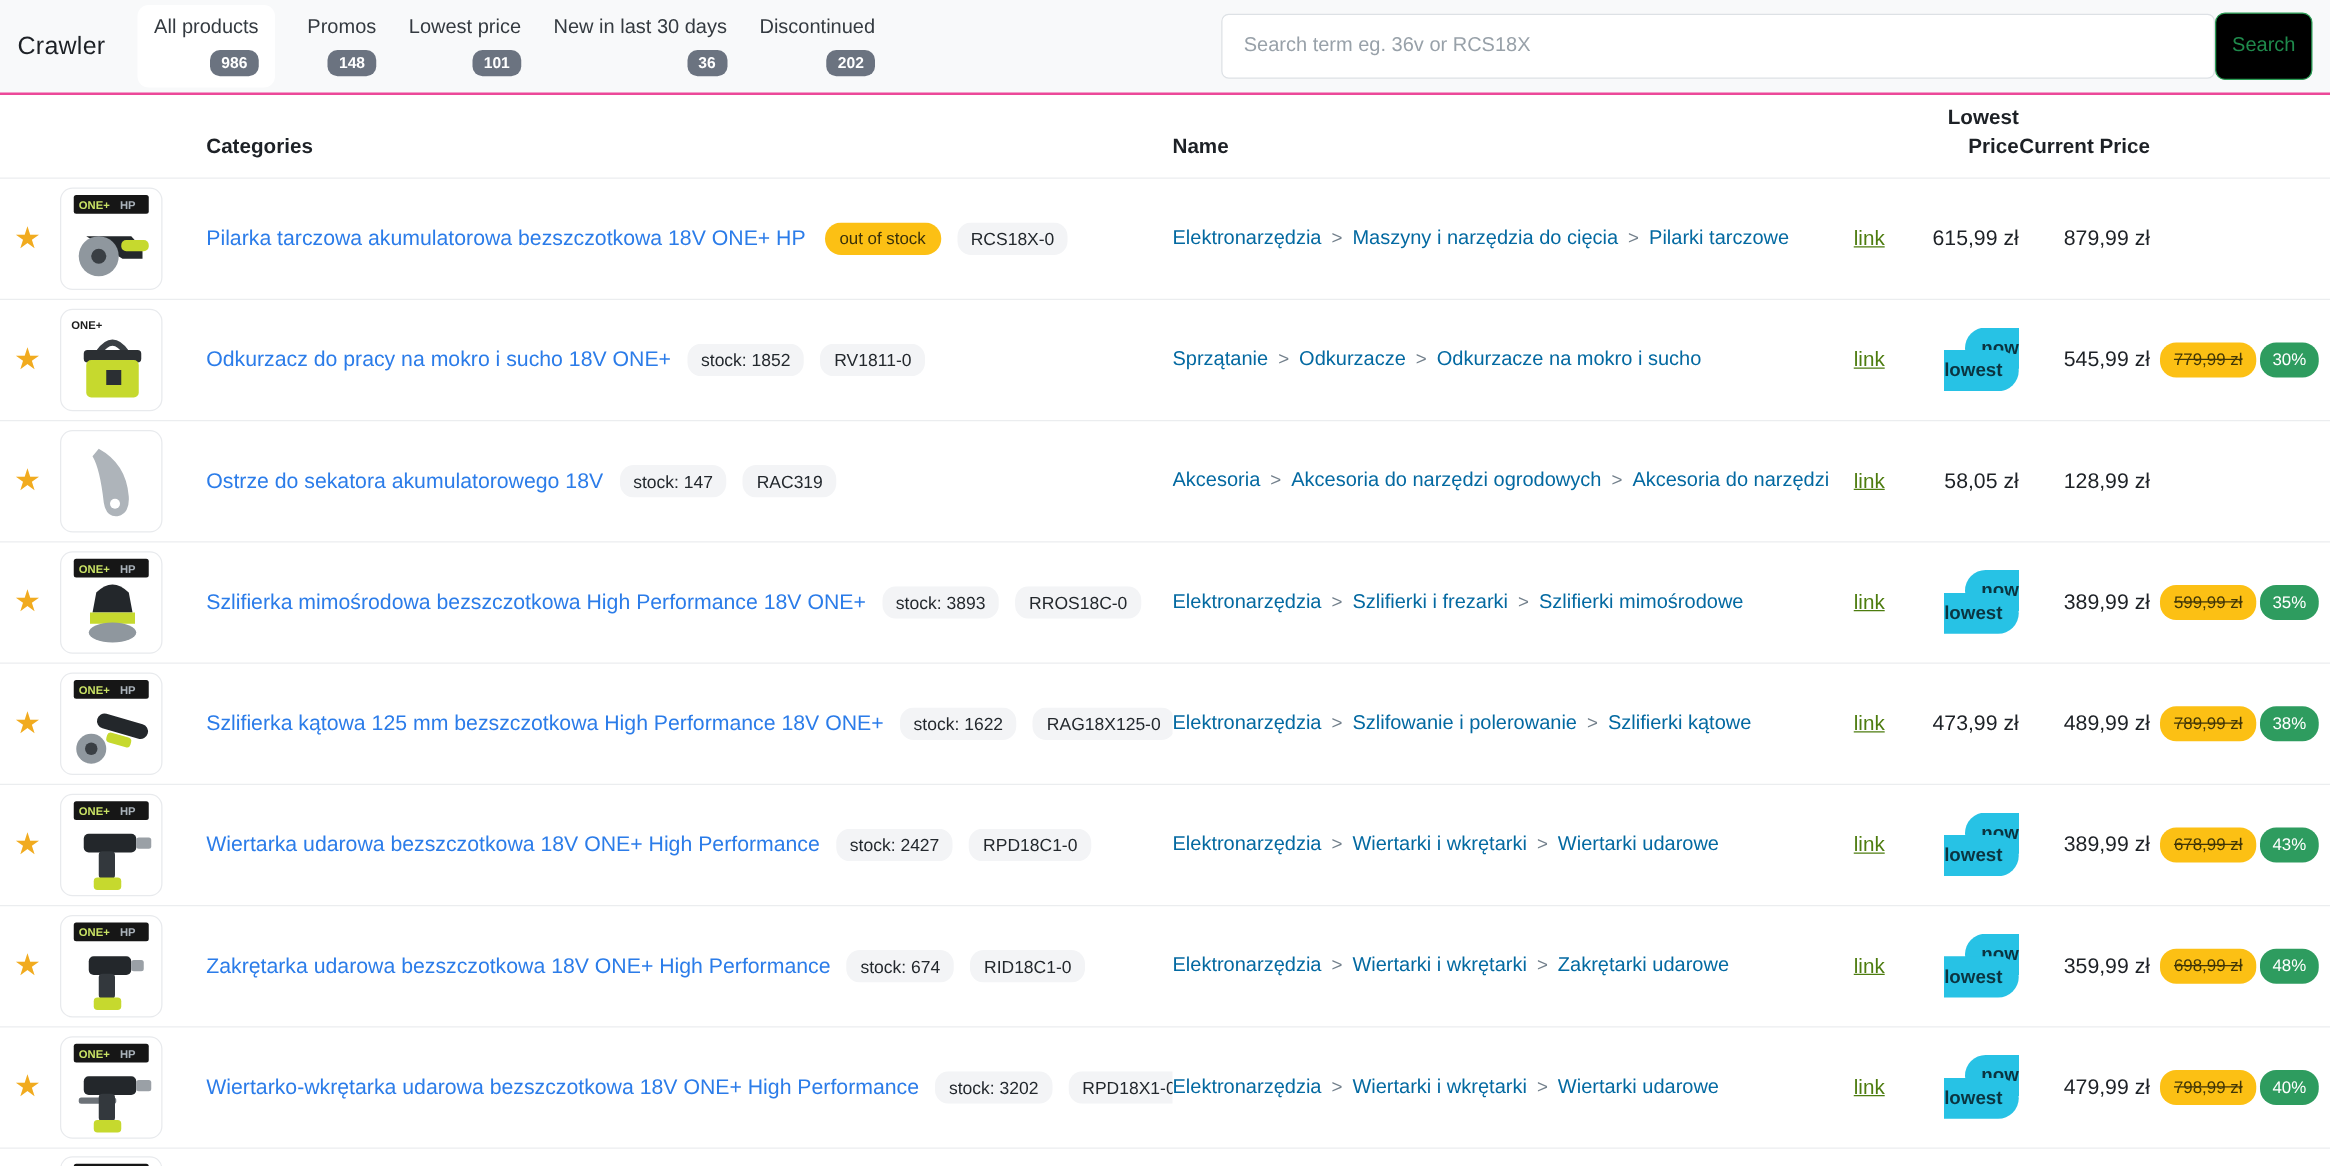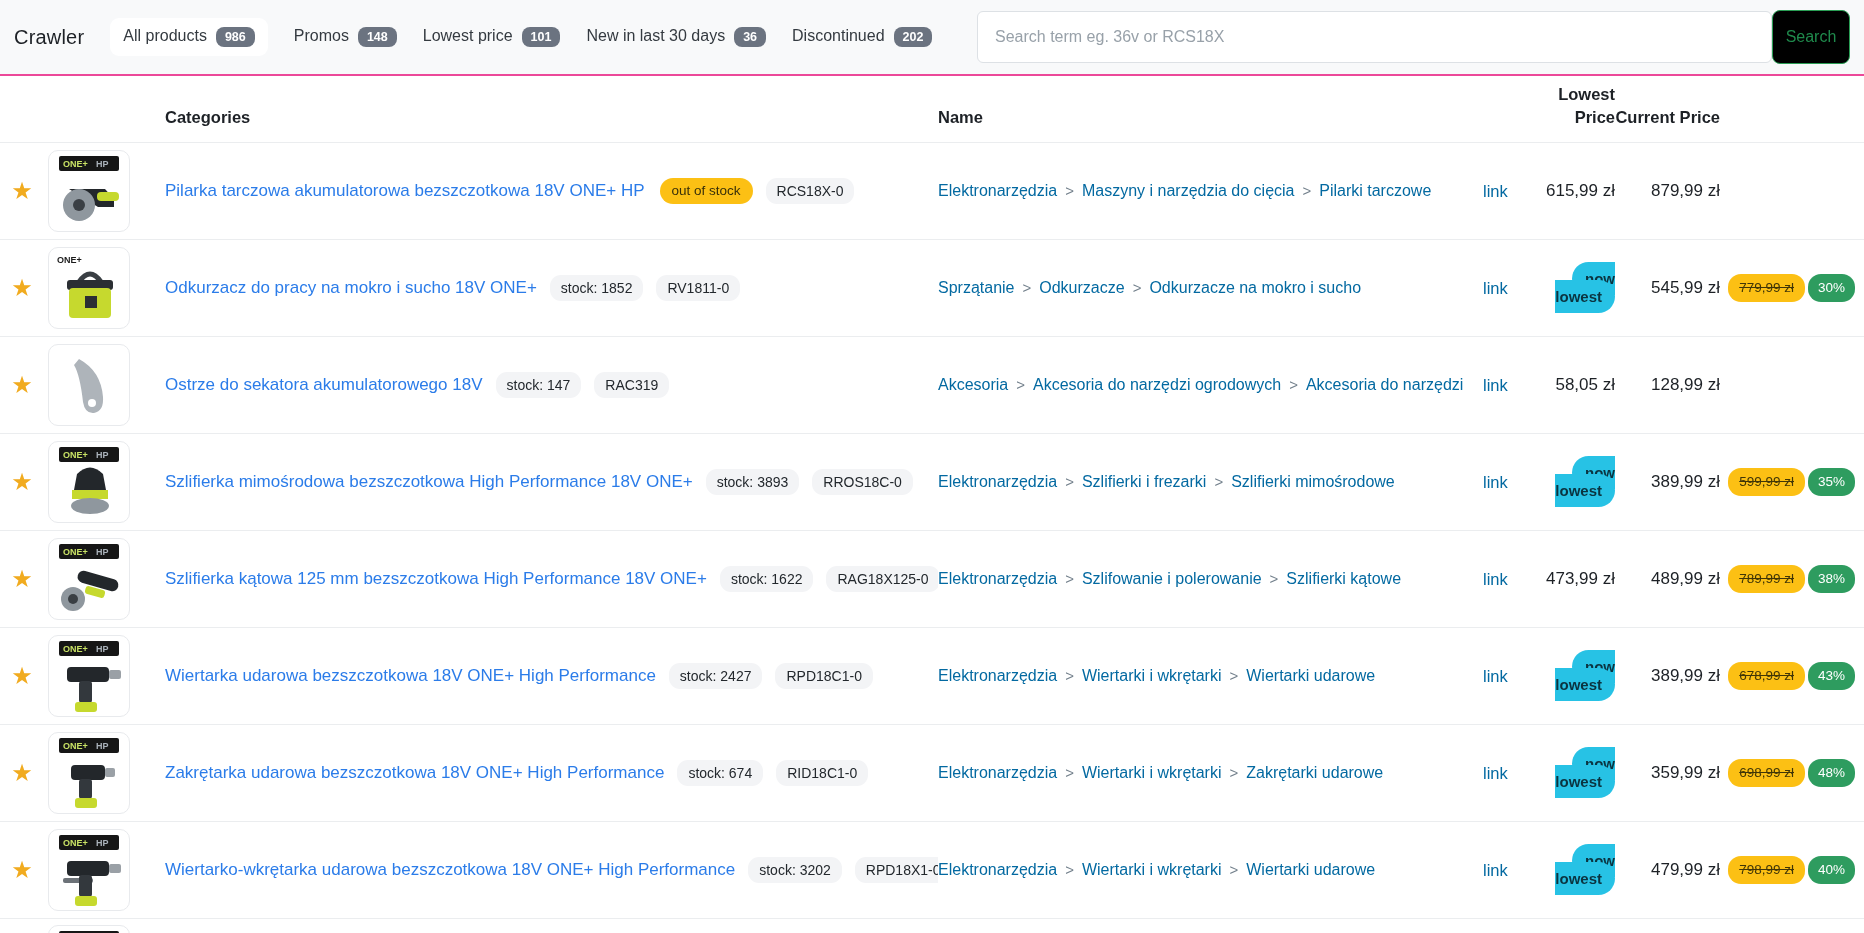--- a/index.html
+++ b/index.html
@@ -4,21 +4,21 @@
 <style>
   html,body{margin:0;padding:0;background:#fff;font-family:"Liberation Sans",sans-serif;
     width:1864px;height:933px;overflow:hidden;-webkit-font-smoothing:antialiased;}
   *{box-sizing:border-box;}
 
   
   .topbar{height:76px;background:#f8f9fa;border-bottom:2px solid #ec4899;
     display:flex;align-items:center;padding:0 14px;}
   .app-title{font-size:20px;color:#1d2126;margin-right:26px;letter-spacing:.2px;}
   .tabs{display:flex;align-items:center;gap:26px;}
-  .tab{display:flex;align-items:flex-start;gap:9px;font-size:16px;color:#343a40;cursor:pointer;white-space:nowrap;}
+  .tab{display:flex;align-items:flex-end;gap:9px;font-size:16px;color:#343a40;cursor:pointer;white-space:nowrap;flex-direction:column;}
   .tab.active{background:#ffffff;border-radius:9px;padding:9px 13px;}
   .count-badge{background:#6b7380;color:#fff;font-size:12.5px;font-weight:bold;
     padding:4px 9px;border-radius:8px;line-height:1;}
   .search-wrap{margin-left:auto;display:flex;align-items:center;}
   .search-input{width:795px;height:52px;border:1px solid #dde1e5;border-radius:6px;
     padding:0 17px;font-size:16px;color:#343a40;outline:none;background:#fff;font-family:inherit;}
   .search-input::placeholder{color:#98a1a9;}
   .search-btn{width:78px;height:54px;background:#000000;border:1.5px solid #2a9d54;
     border-radius:8px;color:#1f8a4c;font-size:16px;cursor:pointer;font-family:inherit;}
 
@@ -37,21 +37,21 @@
     background:#fff;overflow:hidden;}
   .thumb svg{display:block;}
   .name-cell{display:flex;align-items:center;white-space:nowrap;overflow:hidden;}
   .pname{color:#2b7ce9;font-size:17px;text-decoration:none;cursor:pointer;}
   .pill{display:inline-flex;align-items:center;font-weight:normal;line-height:1;white-space:nowrap;}
   .oos{background:#fcc014;color:#39300a;font-size:13.5px;padding:6px 12px;border-radius:13px;margin-left:15px;}
   .stock,.sku{background:#f3f4f6;color:#23282d;font-size:14px;padding:6px 11px;border-radius:11px;margin-left:13px;}
   .cats{font-size:16px;color:#2196f3;white-space:nowrap;overflow:hidden;}
   .cat{color:#0369a1;cursor:pointer;}
   .sep{color:#73808c;margin:0 8px;font-size:15px;}
-  .link{color:#0369a1;font-size:16.5px;cursor:pointer;}
+  .link{color:#4d7c0f;font-size:16.5px;text-decoration:underline;cursor:pointer;}
   .price{font-size:17px;color:#1d2126;}
   .nl{background:#27c2e5;color:#0b3440;font-size:15px;font-weight:bold;
     padding:8px 13px;border-radius:18px;}
   .promo{display:flex;justify-content:flex-end;align-items:center;gap:3px;}
   .old{background:#fcc014;color:#413607;font-size:13.5px;padding:7px 11px;border-radius:13px;
     text-decoration:line-through;}
   .disc{background:#2e9c5f;color:#fff;font-size:13.5px;padding:7px 10px;border-radius:13px;}
   .row.partial{height:18px;overflow:hidden;align-items:start;}
   .row.partial .thumb{margin-top:6px;}
 </style>

